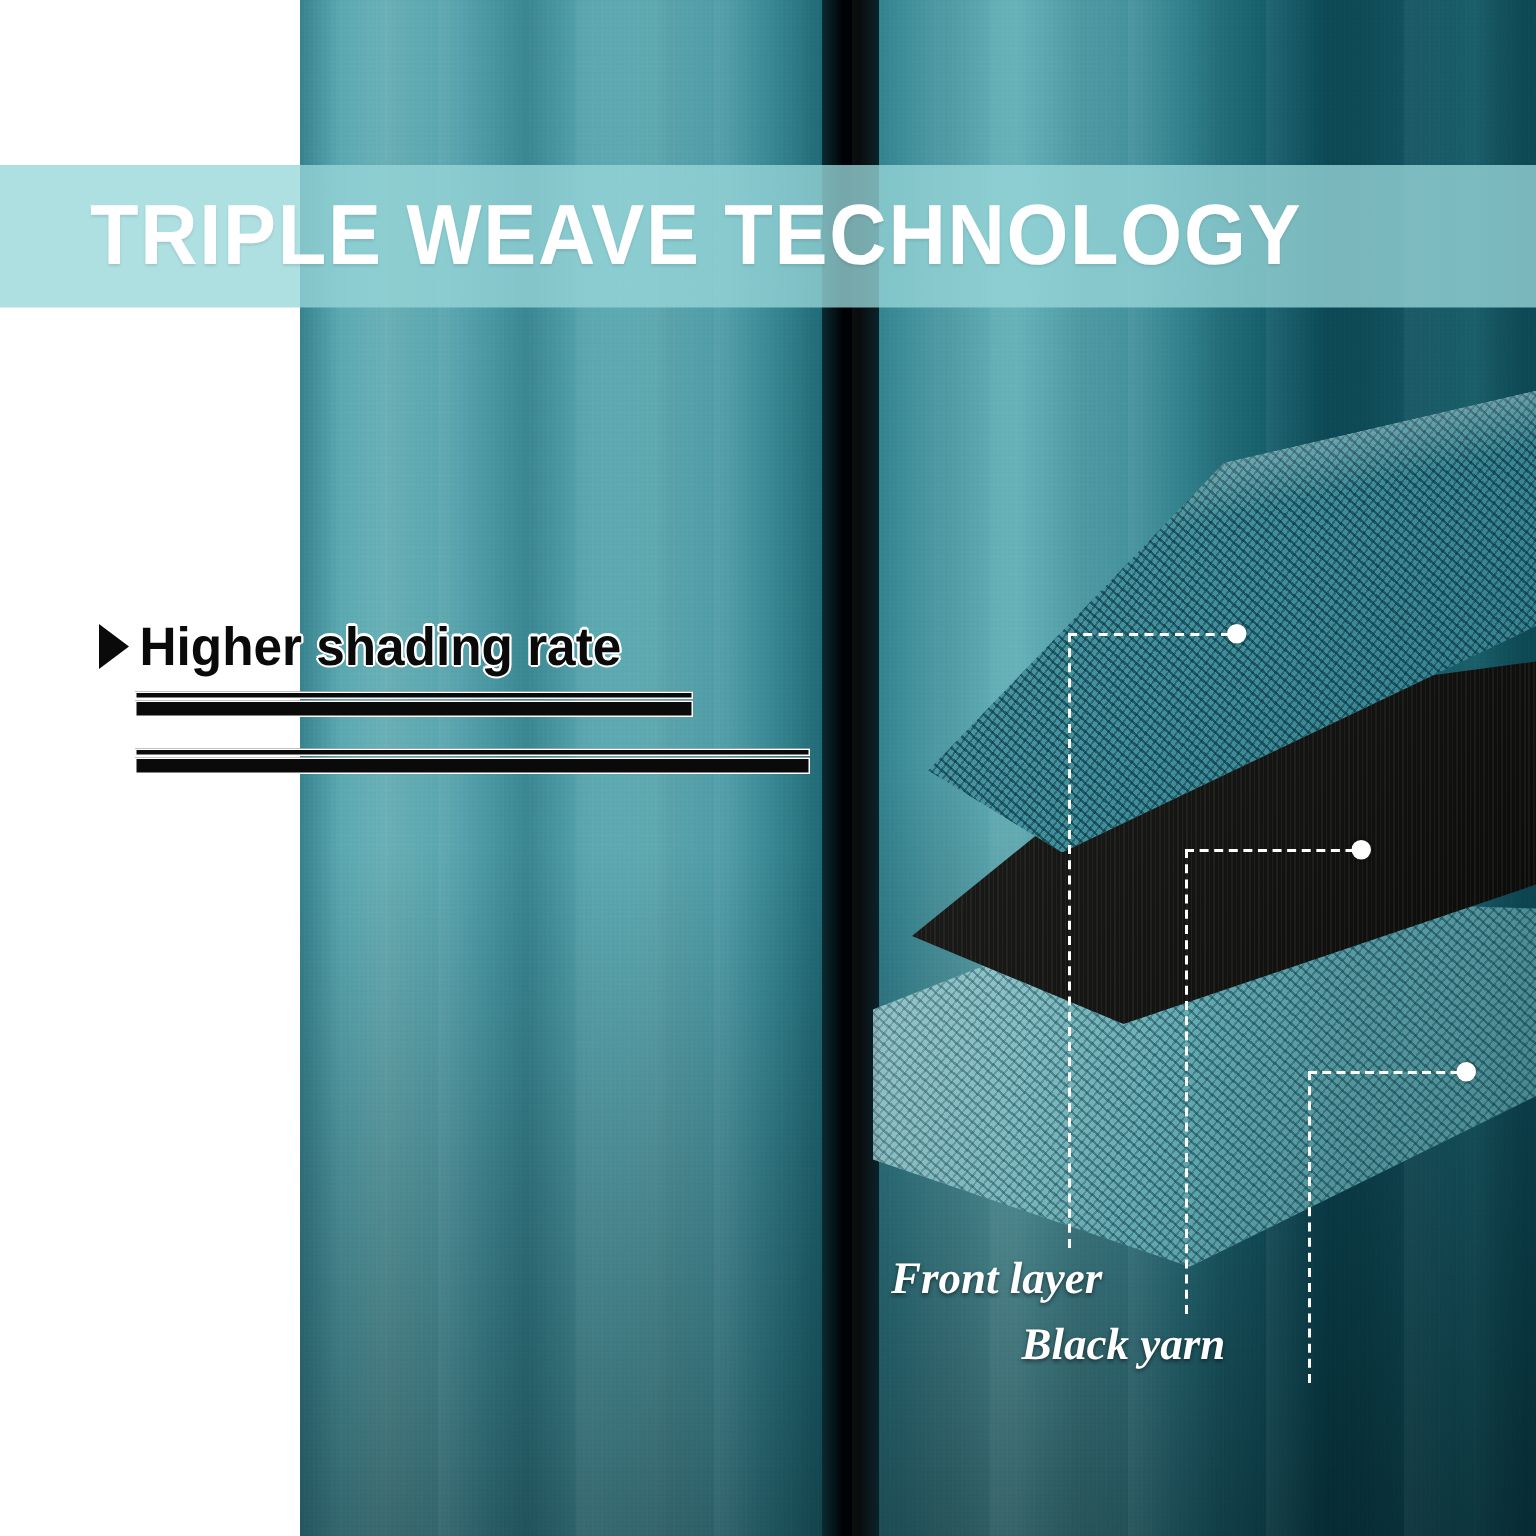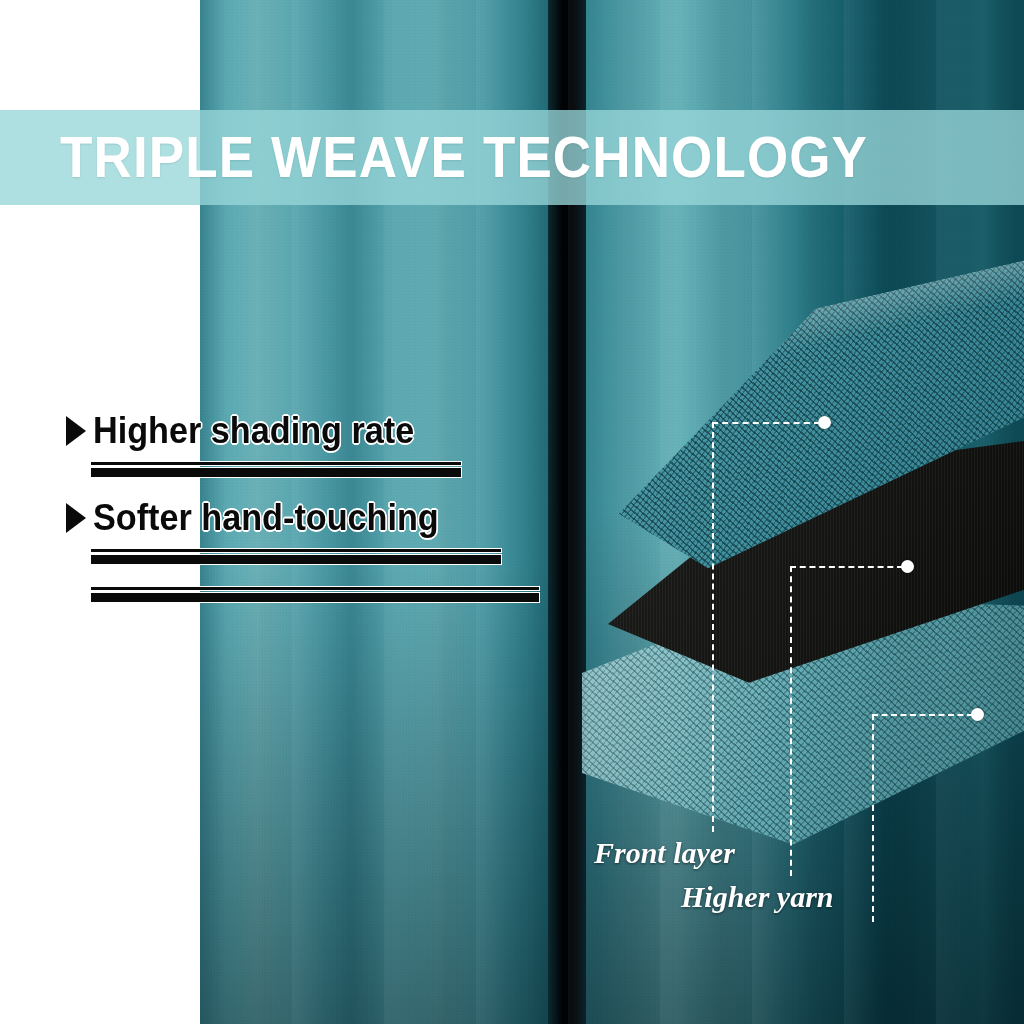--- a/index.html
+++ b/index.html
@@ -245,30 +245,20 @@
       <div class="feature-head">
         <span class="bullet-icon"></span>
         <span class="feature-label">Higher shading rate</span>
       </div>
       <div class="rule-group">
         <div class="rule-thin"></div>
         <div class="rule-thick"></div>
       </div>
     </div>
 
-    <div class="feature f1">
-      <div class="feature-head">
-        <span class="bullet-icon"></span>
-        <span class="feature-label">Softer hand-touching</span>
-      </div>
-      <div class="rule-group">
-        <div class="rule-thin"></div>
-        <div class="rule-thick"></div>
-      </div>
-    </div>
 
     <div class="feature f2">
       <div class="rule-group">
         <div class="rule-thin"></div>
         <div class="rule-thick"></div>
       </div>
     </div>
 
   </div>
 
@@ -294,16 +284,16 @@
       <div class="leader-v" style="left:790px; top:566px; height:310px;"></div>
     </div>
 
     <div class="leader">
       <div class="leader-dot" style="left:971px; top:708px;"></div>
       <div class="leader-h" style="left:872px; top:714px; width:101px;"></div>
       <div class="leader-v" style="left:872px; top:714px; height:208px;"></div>
     </div>
 
     <div class="layer-label lbl-front">Front layer</div>
-    <div class="layer-label lbl-black">Higher yarn</div>
+    <div class="layer-label lbl-black">Black yarn</div>
   </div>
 
 </div>
 
 </body></html>

